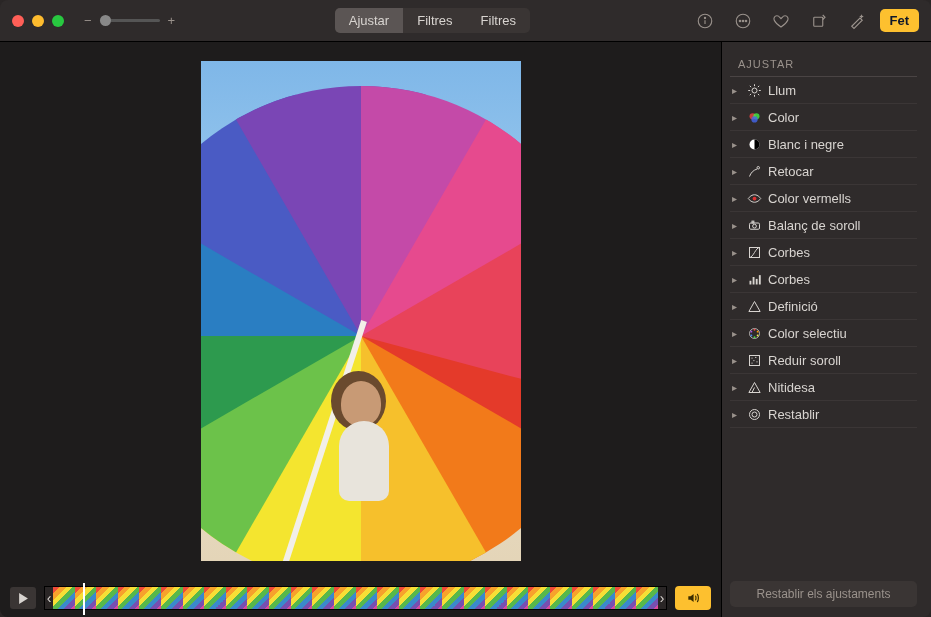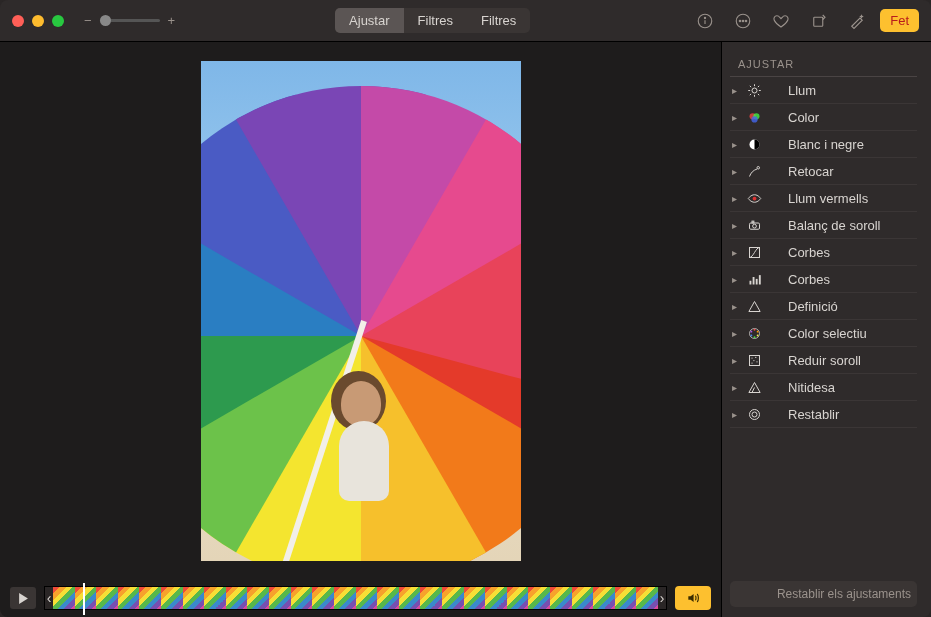--- a/index.html
+++ b/index.html
@@ -28,21 +28,21 @@
 
   .spacer { flex:1; }
 
   .segcontrol { display:flex; background:#3a3534; border-radius:5px; overflow:hidden; }
   .segcontrol button { border:none; background:transparent; color:var(--text); padding:5px 14px; font-size:13px; cursor:pointer; }
   .segcontrol button.active { background:var(--tab-active); }
 
   .tool-icons { display:flex; align-items:center; gap:8px; margin-left:auto; }
   .iconbtn { width:30px; height:26px; display:flex; align-items:center; justify-content:center; color:var(--text-dim); border-radius:4px; cursor:pointer; }
   .iconbtn svg { width:18px; height:18px; stroke:currentColor; fill:none; stroke-width:1.5; }
-  .done-btn { background:var(--accent); color:#b91c1c; font-weight:400; padding:4px 10px; border-radius:5px; border:none; font-size:13px; cursor:pointer; }
+  .done-btn { background:var(--accent); color:#0f172a; font-weight:700; padding:4px 10px; border-radius:5px; border:none; font-size:13px; cursor:pointer; }
 
   
   .main { flex:1; display:flex; min-height:0; }
   .canvas-area { flex:1; display:flex; flex-direction:column; background:var(--bg-darker); }
   .photo-wrap { flex:1; display:flex; align-items:center; justify-content:center; padding:10px; }
   .photo { width:320px; height:500px; background:#888; position:relative; overflow:hidden; }
 
   
   .sky { position:absolute; inset:0; background:linear-gradient(#7fb7e8 0%, #a4d0f0 45%, #e8dcc6 70%, #e4d5b8 100%); }
   .umbrella { position:absolute; left:50%; top:55%; width:500px; height:500px; transform:translate(-50%,-50%); border-radius:50%; overflow:hidden; }
@@ -66,23 +66,23 @@
   .audio-btn svg { width:16px; height:14px; fill:#3a2c00; }
 
   
   .sidepanel { width:210px; background:var(--panel); border-left:1px solid #000; display:flex; flex-direction:column; padding:10px 14px 10px 8px; }
   .panel-title { font-size:11px; letter-spacing:1px; color:var(--text-dim); padding:6px 0 6px 8px; border-bottom:1px solid var(--border); }
   .adj-list { flex:1; overflow:auto; }
   .adj-row { display:flex; align-items:center; gap:6px; padding:5px 2px; border-bottom:1px solid #3b3636; cursor:pointer; }
   .adj-row .chev { color:var(--text-dim); font-size:10px; width:8px; }
   .adj-icon { width:16px; height:16px; display:flex; align-items:center; justify-content:center; }
   .adj-icon svg { width:15px; height:15px; }
-  .adj-label { flex:1; font-size:13px;margin-left:20px; }
-
-  .reset-btn { margin-top:auto; padding:6px; text-align:right; color:var(--text-dim); background:#3a3534; border-radius:5px; border:none; font-size:12px; cursor:pointer; }
+  .adj-label { flex:1; font-size:13px; }
+
+  .reset-btn { margin-top:auto; padding:6px; text-align:center; color:var(--text-dim); background:#3a3534; border-radius:5px; border:none; font-size:12px; cursor:pointer; }
 </style>
 </head>
 <body>
 
 <div class="titlebar">
   <div class="traffic">
     <span class="tr-close"></span>
     <span class="tr-min"></span>
     <span class="tr-max"></span>
   </div>
@@ -274,21 +274,21 @@
           <span class="adj-label">Retocar</span>
         </div>
         <div class="adj-row">
           <span class="chev">▸</span>
           <span class="adj-icon">
             <svg viewBox="0 0 24 24" fill="none" stroke="#d8d4d0" stroke-width="1.6">
               <path d="M2 12s4-6 10-6 10 6 10 6-4 6-10 6S2 12 2 12z"></path>
               <circle cx="12" cy="12" r="3" fill="#d33" stroke="none"></circle>
             </svg>
           </span>
-          <span class="adj-label">Llum vermells</span>
+          <span class="adj-label">Color vermells</span>
         </div>
         <div class="adj-row">
           <span class="chev">▸</span>
           <span class="adj-icon">
             <svg viewBox="0 0 24 24" fill="none" stroke="#d8d4d0" stroke-width="1.6">
               <rect x="4" y="8" width="16" height="10" rx="2"></rect>
               <circle cx="12" cy="13" r="3"></circle>
               <rect x="8" y="5" width="3" height="3"></rect>
             </svg>
           </span>

